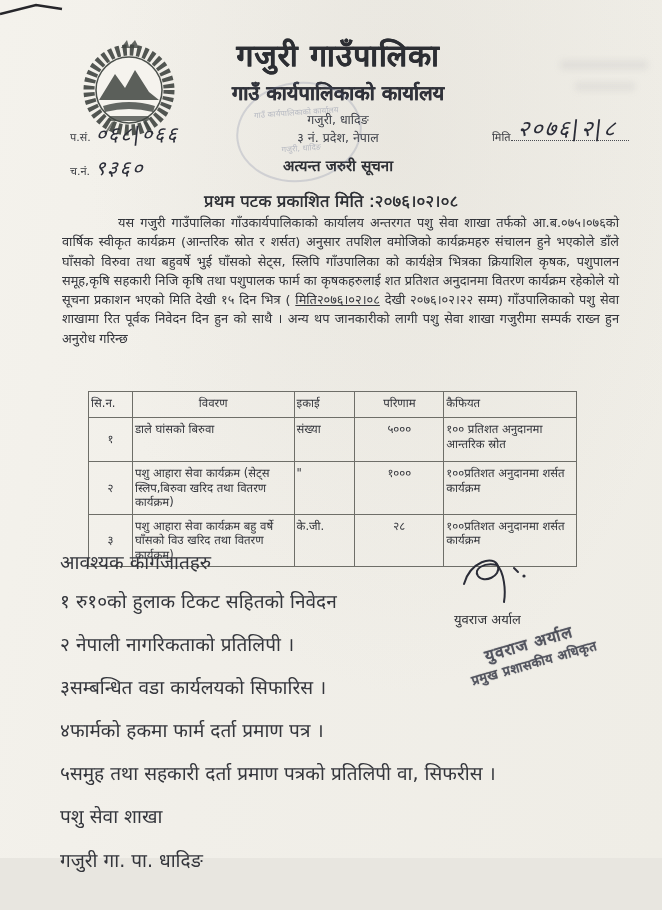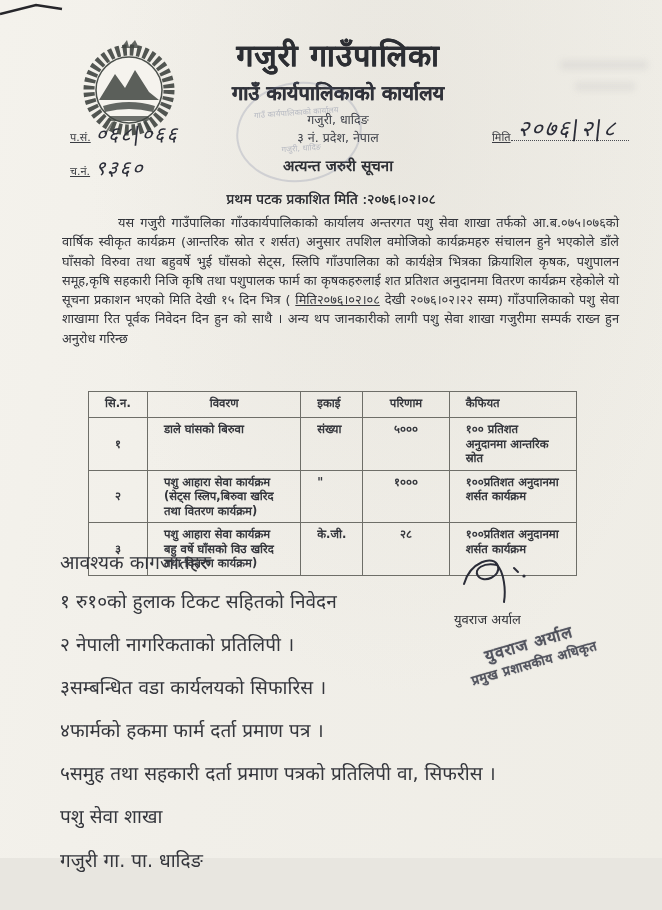--- a/index.html
+++ b/index.html
@@ -31,47 +31,47 @@
     position:absolute; left:236px; top:82px; width:126px; height:100px;
     border:2px solid rgba(105,115,150,.22); border-radius:50%;
     transform:rotate(-8deg); pointer-events:none;
   }
   .stamp-faint .sf-line {
     position:absolute; width:100%; text-align:center;
     font-size:8px; color:rgba(95,105,140,.38); transform:rotate(4deg);
   }
   .sf1 { top:22px; } .sf2 { top:58px; }
   .refblock { position:absolute; left:70px; top:120px; }
-  .reflabel { font-size:11px; color:#3a3c42; vertical-align:middle;text-decoration:underline; }
+  .reflabel { font-size:11px; color:#3a3c42; vertical-align:middle; }
   .hand {
     font-size:20px; color:#2b2d38; letter-spacing:2px;
     font-style:italic; transform:skewX(-6deg); display:inline-block;
   }
   .chline { margin-top:7px; }
   .dateblock { position:absolute; left:492px; top:126px; width:150px; }
   .date-dots { display:inline-block; width:118px; border-bottom:1px dotted #4a4c52; height:14px; }
   .date-hand { position:absolute; left:26px; top:-14px; font-size:22px; }
   .bleed1, .bleed2 {
     position:absolute; background:rgba(130,130,140,.10); filter:blur(3px); border-radius:3px;
   }
   .bleed1 { left:560px; top:60px; width:88px; height:10px; }
   .bleed2 { left:575px; top:82px; width:60px; height:9px; }
   
   .publine { position:absolute; left:0; top:189px; width:100%; text-align:center;
-             font-size:14px; color:#2f3136; text-shadow:0.3px 0 0 #2f3136; }
+             font-size:17px; color:#2f3136; text-shadow:0.3px 0 0 #2f3136; }
   .bodypara {
     position:absolute; left:62px; top:213px; width:557px;
     font-size:12.8px; line-height:19.3px; text-align:justify;
     text-indent:56px; color:#33353b;
   }
   .u { text-decoration:underline; }
   
   table { position:absolute; left:88px; top:391px; width:489px;
           border-collapse:collapse; font-size:11.5px; line-height:14.5px; color:#34363c; }
-  th, td { border:1px solid #6e6e68; padding:4px 16px; vertical-align:top; text-align:left; font-weight:bold; }
+  th, td { border:1px solid #6e6e68; padding:4px 2px; vertical-align:top; text-align:left; font-weight:normal; }
   thead tr { height:26px; }
   tbody tr { height:44px; }
   col.c1 { width:44px; } col.c2 { width:162px; } col.c3 { width:61px; }
   col.c4 { width:89px; } col.c5 { width:133px; }
   td.sn { vertical-align:middle; text-align:center; }
   th.center, td.center { text-align:center; }
   
   .docs { position:absolute; left:60px; top:549px; font-size:19px; color:#33353b; }
   .docs .doc-head { margin-bottom:13px; }
   .docs .doc-item { margin-bottom:17px; }

